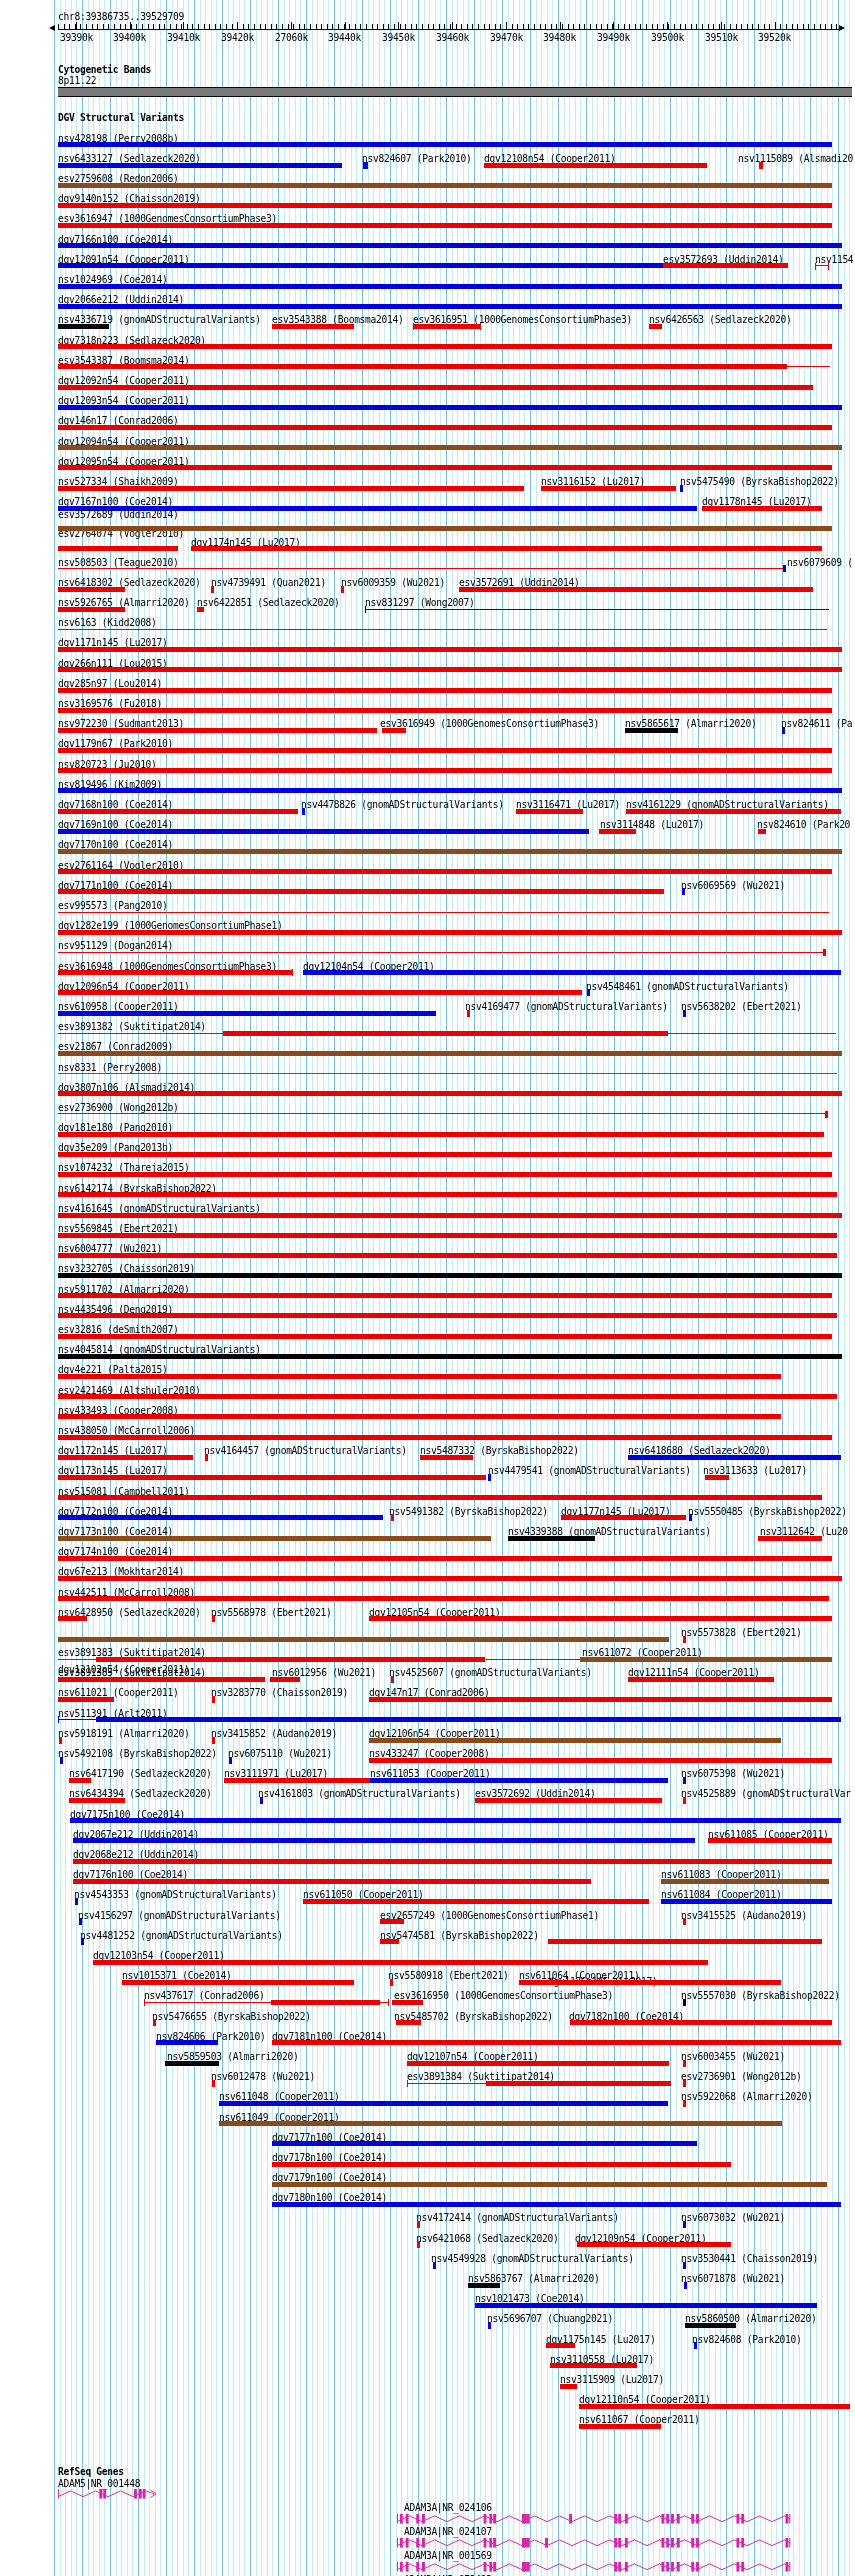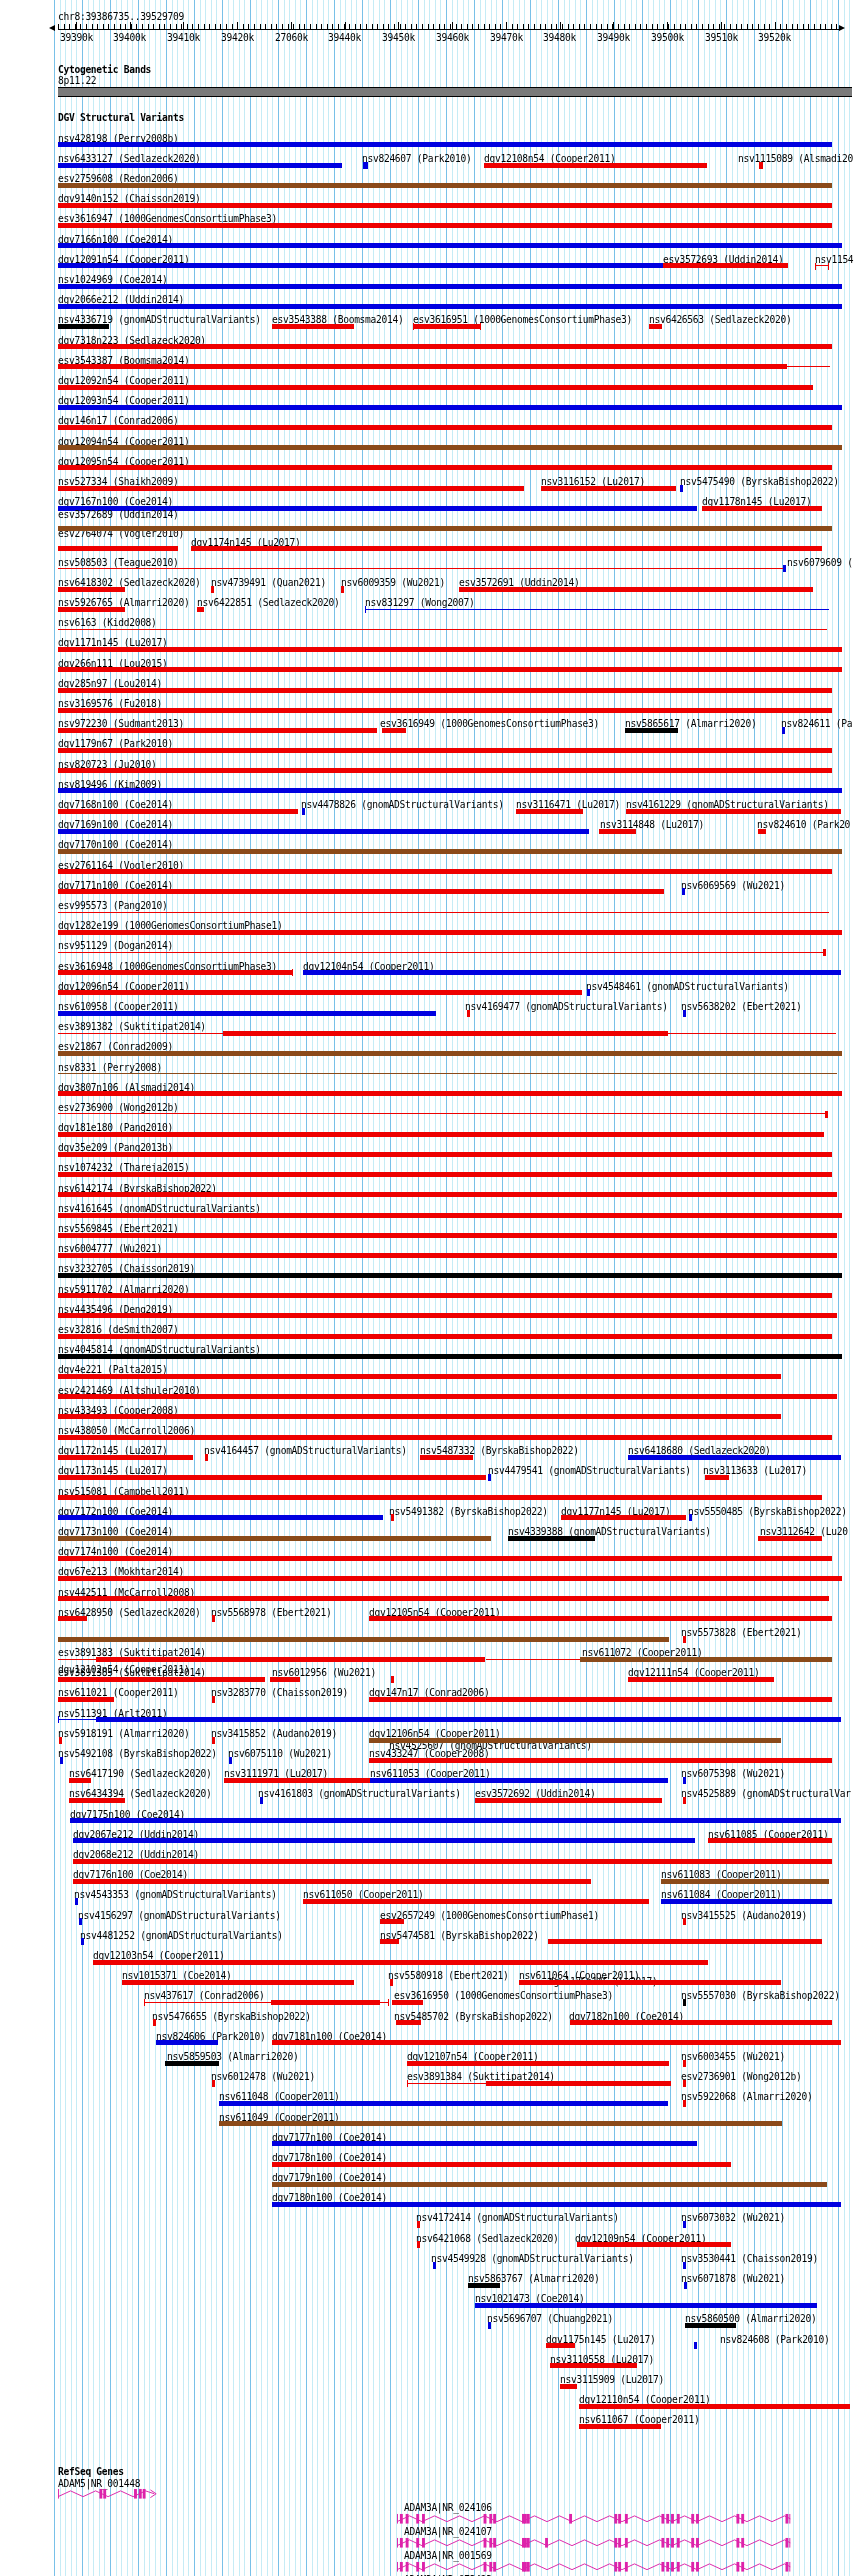--- a/index.html
+++ b/index.html
@@ -325,21 +325,21 @@
       <span class="lbl" style="left: 58px; top: 1648px;">esv3891383 (Suktitipat2014)</span>
       <div class="bar" style="left: 58px; top: 1659px; width: 38px; height: 1px; background: rgb(238, 0, 0);"></div>
       <div class="bar" style="left: 96px; top: 1657px; width: 389px; height: 4.8px; background: rgb(238, 0, 0);"></div>
       <div class="bar" style="left: 486px; top: 1659px; width: 94px; height: 1px; background: rgb(238, 0, 0);"></div>
       <span class="lbl" style="left: 582px; top: 1648px;">nsv611072 (Cooper2011)</span>
       <div class="bar" style="left: 580px; top: 1657px; width: 252px; height: 4.8px; background: rgb(139, 74, 25);"></div>
       <span class="lbl" style="left: 58px; top: 1668px;">esv3891385 (Suktitipat2014)</span>
       <div class="bar" style="left: 58px; top: 1677px; width: 207px; height: 4.8px; background: rgb(238, 0, 0);"></div>
       <span class="lbl" style="left: 272px; top: 1668px;">nsv6012956 (Wu2021)</span>
       <div class="bar" style="left: 270px; top: 1677px; width: 30px; height: 4.8px; background: rgb(238, 0, 0);"></div>
-      <span class="lbl" style="left: 389px; top: 1741px;">nsv4525607 (gnomADStructuralVariants)</span>
+      <span class="lbl" style="left: 389px; top: 1668px;">nsv4525607 (gnomADStructuralVariants)</span>
       <div class="bar" style="left: 391px; top: 1676px; width: 2.9px; height: 6.7px; background: rgb(238, 0, 0);"></div>
       <span class="lbl" style="left: 628px; top: 1668px;">dgv12111n54 (Cooper2011)</span>
       <div class="bar" style="left: 628px; top: 1677px; width: 146px; height: 4.8px; background: rgb(238, 0, 0);"></div>
       <span class="lbl" style="left: 58px; top: 1688px;">nsv611021 (Cooper2011)</span>
       <div class="bar" style="left: 58px; top: 1697px; width: 56px; height: 4.8px; background: rgb(238, 0, 0);"></div>
       <span class="lbl" style="left: 211px; top: 1688px;">nsv3283770 (Chaisson2019)</span>
       <div class="bar" style="left: 212px; top: 1696px; width: 2.9px; height: 6.7px; background: rgb(238, 0, 0);"></div>
       <span class="lbl" style="left: 369px; top: 1688px;">dgv147n17 (Conrad2006)</span>
       <div class="bar" style="left: 369px; top: 1697px; width: 463px; height: 4.8px; background: rgb(238, 0, 0);"></div>
       <span class="lbl" style="left: 58px; top: 1709px;">nsv511391 (Arlt2011)</span>
@@ -476,21 +476,21 @@
       <span class="lbl" style="left: 681px; top: 2274px;">nsv6071878 (Wu2021)</span>
       <div class="bar" style="left: 684px; top: 2282px; width: 2.9px; height: 6.7px; background: rgb(0, 0, 224);"></div>
       <span class="lbl" style="left: 475px; top: 2294px;">nsv1021473 (Coe2014)</span>
       <div class="bar" style="left: 475px; top: 2303px; width: 342px; height: 4.8px; background: rgb(0, 0, 224);"></div>
       <span class="lbl" style="left: 487px; top: 2314px;">nsv5696707 (Chuang2021)</span>
       <div class="bar" style="left: 488px; top: 2322px; width: 2.9px; height: 6.7px; background: rgb(0, 0, 224);"></div>
       <span class="lbl" style="left: 685px; top: 2314px;">nsv5860500 (Almarri2020)</span>
       <div class="bar" style="left: 685px; top: 2323px; width: 51px; height: 4.8px; background: rgb(0, 0, 0);"></div>
       <span class="lbl" style="left: 546px; top: 2335px;">dgv1175n145 (Lu2017)</span>
       <div class="bar" style="left: 546px; top: 2343px; width: 29px; height: 4.8px; background: rgb(238, 0, 0);"></div>
-      <span class="lbl" style="left: 720px; top: 2335px;">nsv824608 (Park2010)</span>
+      <span class="lbl" style="left: 692px; top: 2335px;">nsv824608 (Park2010)</span>
       <div class="bar" style="left: 694px; top: 2342px; width: 2.9px; height: 6.7px; background: rgb(0, 0, 224);"></div>
       <span class="lbl" style="left: 550px; top: 2355px;">nsv3110558 (Lu2017)</span>
       <div class="bar" style="left: 550px; top: 2363px; width: 87px; height: 4.8px; background: rgb(238, 0, 0);"></div>
       <span class="lbl" style="left: 560px; top: 2375px;">nsv3115909 (Lu2017)</span>
       <div class="bar" style="left: 560px; top: 2384px; width: 17.3px; height: 4.8px; background: rgb(238, 0, 0);"></div>
       <span class="lbl" style="left: 579px; top: 2395px;">dgv12110n54 (Cooper2011)</span>
       <div class="bar" style="left: 579px; top: 2404px; width: 271px; height: 4.8px; background: rgb(238, 0, 0);"></div>
       <span class="lbl" style="left: 579px; top: 2415px;">nsv611067 (Cooper2011)</span>
       <div class="bar" style="left: 579px; top: 2424px; width: 82px; height: 4.8px; background: rgb(238, 0, 0);"></div>
     </div>

